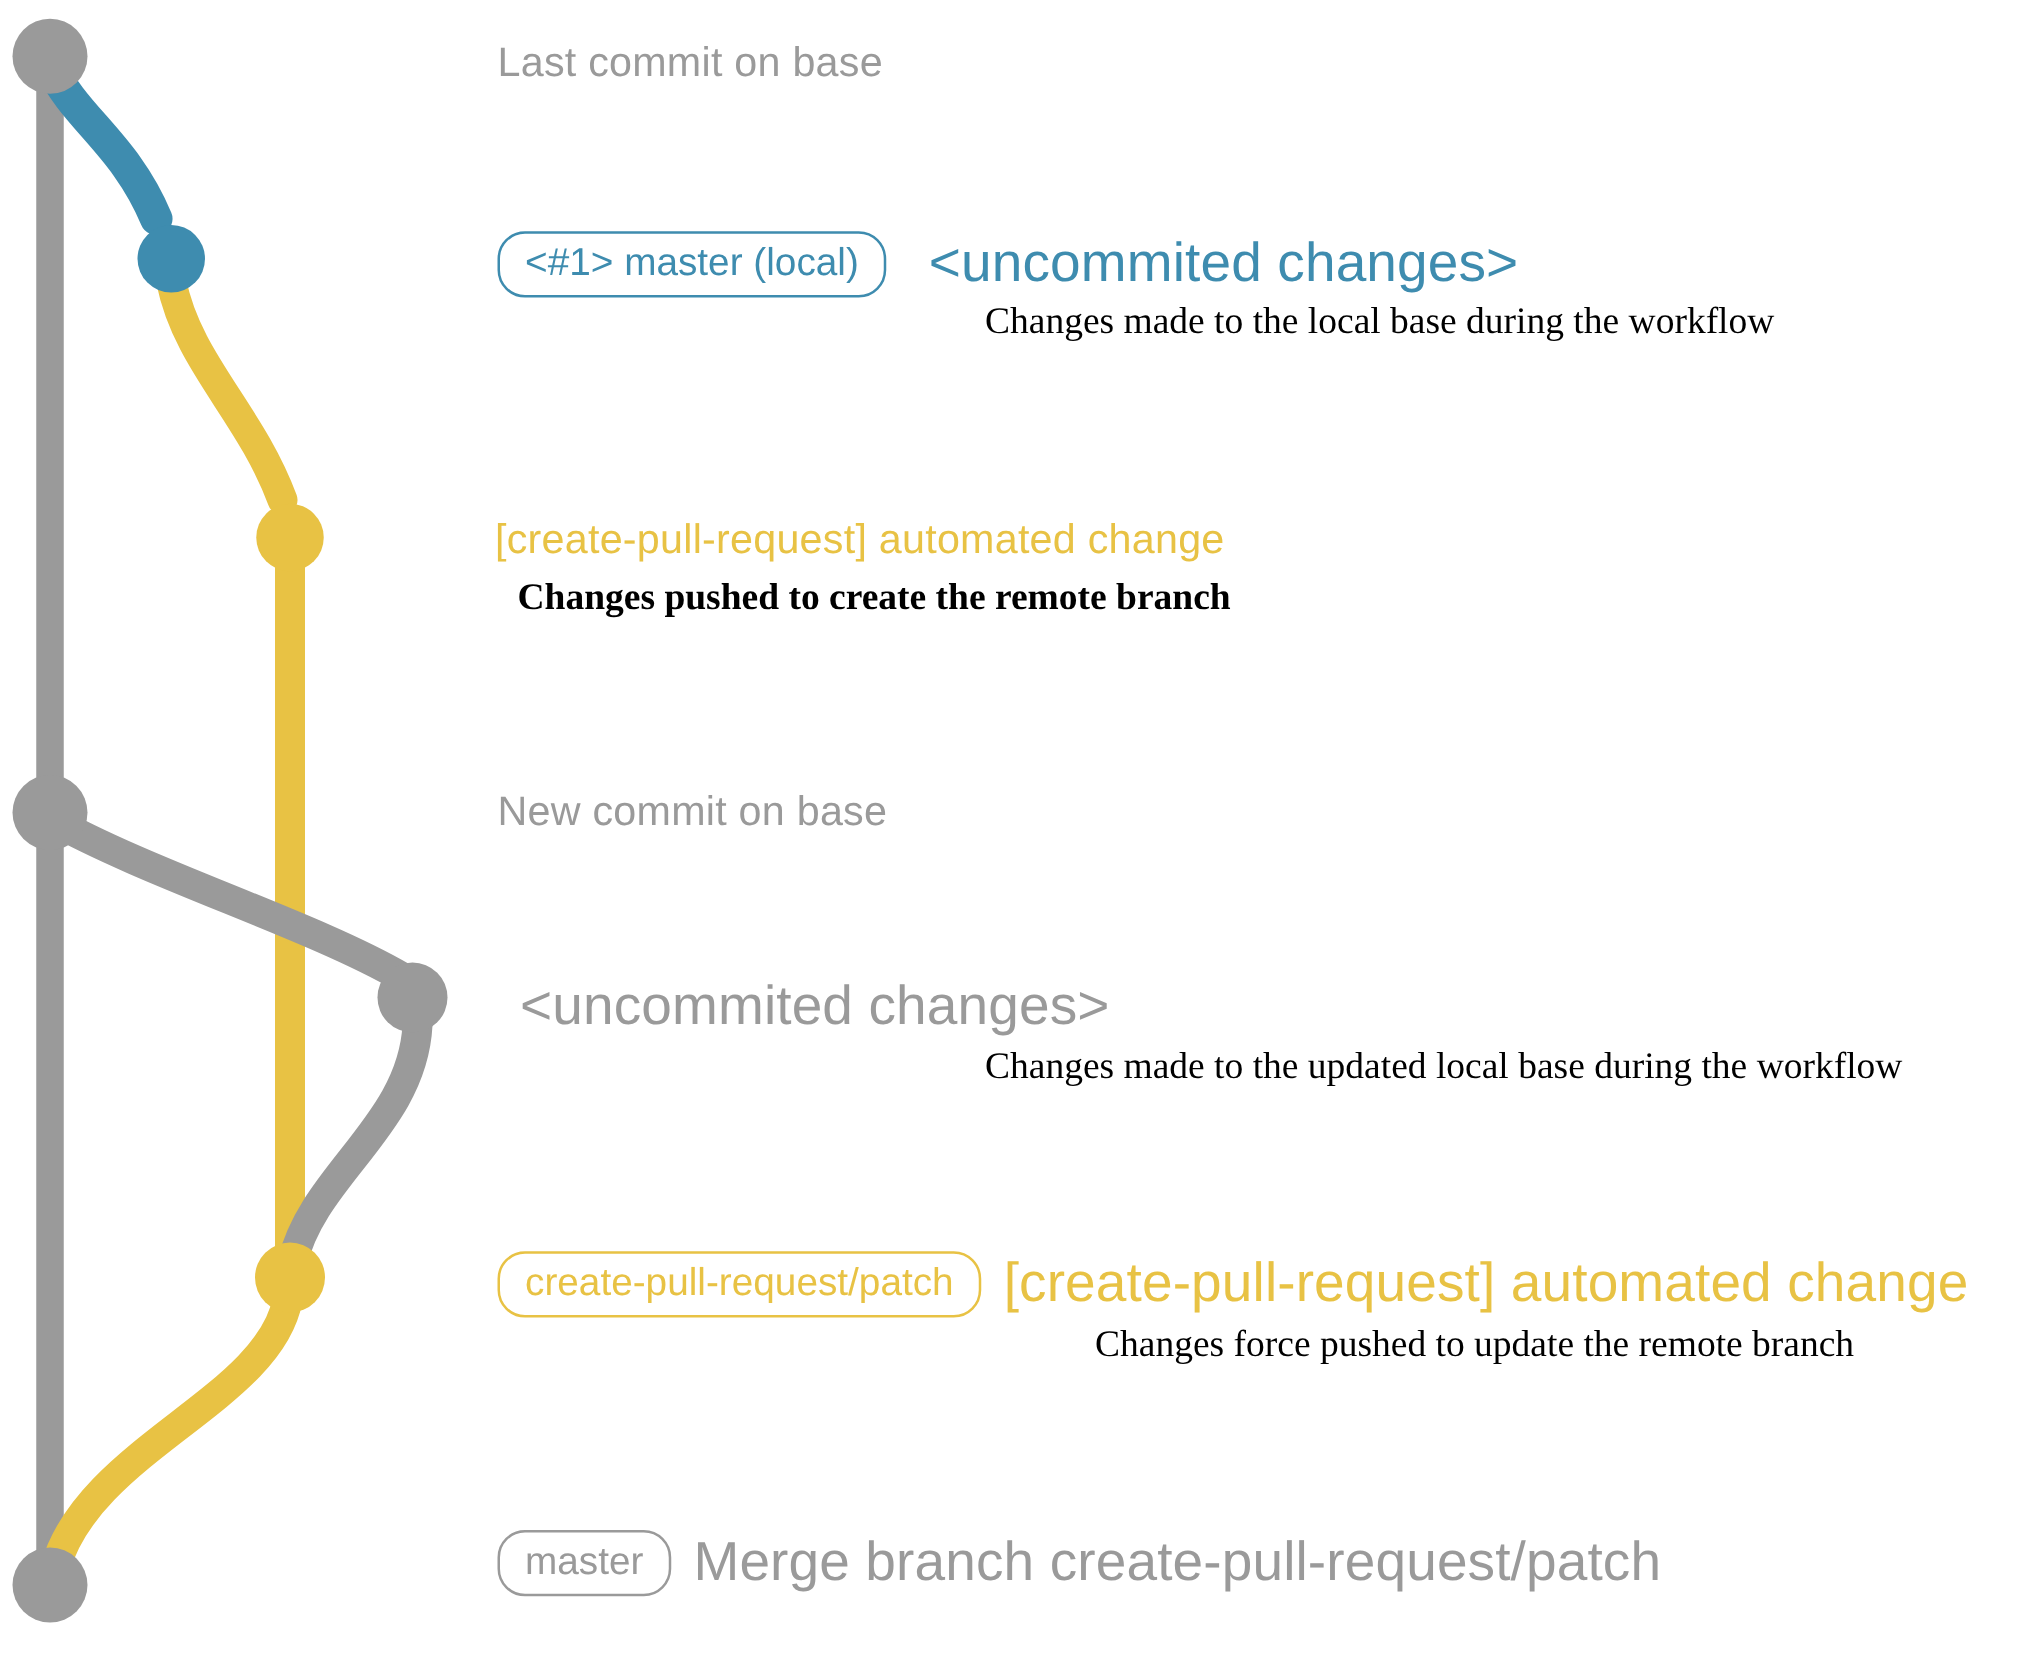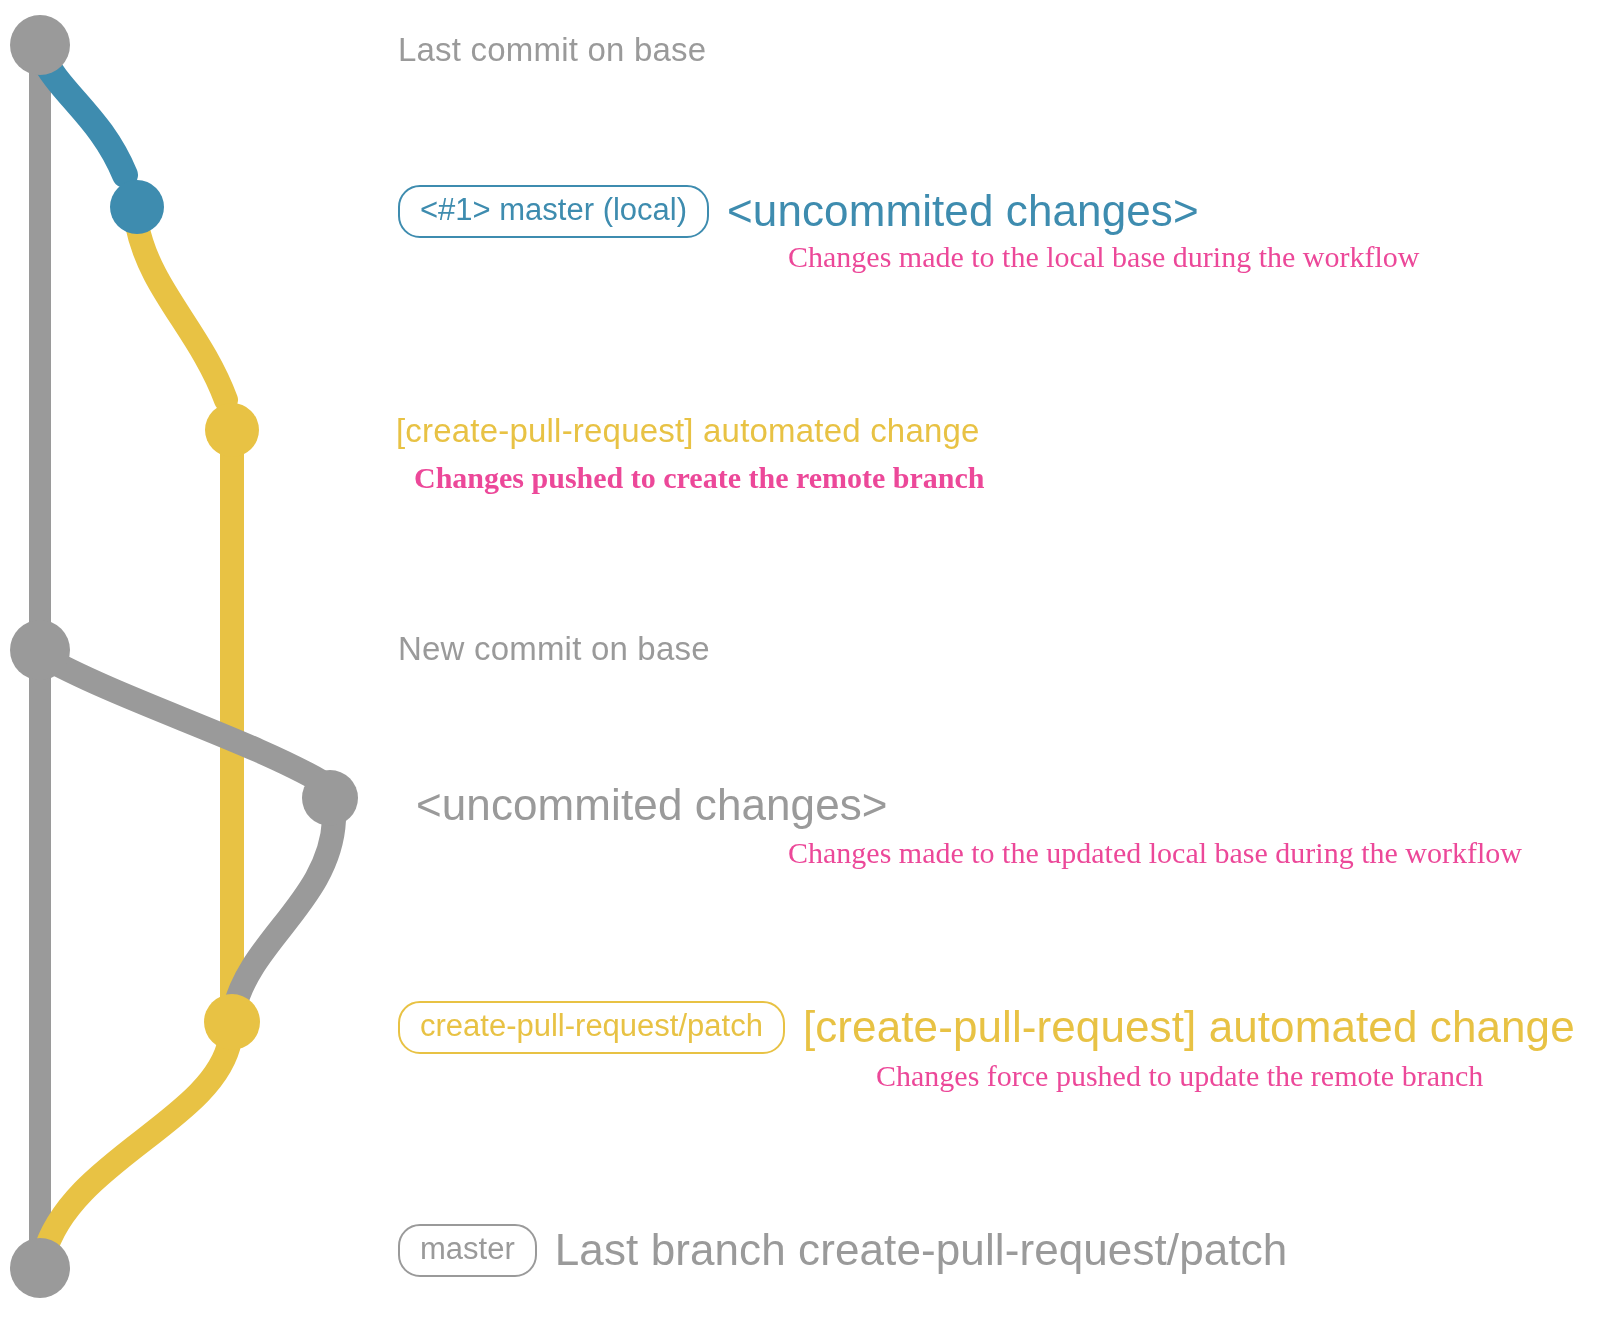--- a/index.html
+++ b/index.html
@@ -69,21 +69,21 @@
     margin-left: 18px;
     letter-spacing: 0.1px;
   }
   .msg.blue { color: #3E8CAF; }
   .msg.yellow { color: #E8C244; }
   .msg.gray { color: #9A9A9A; }
   .desc {
     position: absolute;
     font-family: "Liberation Serif", serif;
     font-size: 30px;
-    color: #ec4899;
+    color: #000000;
     white-space: nowrap;
   }
   .standalone-msg {
     position: absolute;
     font-family: "Liberation Sans", sans-serif;
     font-size: 33px;
     white-space: nowrap;
     letter-spacing: 0.2px;
   }
   .standalone-msg.yellow { color: #E8C244; }
@@ -115,21 +115,21 @@
   <circle cx="232" cy="1022" r="28" fill="#E8C244"></circle>
   <circle cx="40" cy="1268" r="30" fill="#9A9A9A"></circle>
 </svg>
 
 <div class="label-layer">
 
   <div class="row" style="left:398px; top:31px;justify-content:flex-end;">
     <span class="plain-title">Last commit on base</span>
   </div>
 
-  <div class="row" style="left:398px; top:185px;">
+  <div class="row" style="left:398px; top:185px;gap:16px;">
     <span class="badge blue">&lt;#1&gt; master (local)</span>
     <span class="msg blue">&lt;uncommited changes&gt;</span>
   </div>
   <div class="desc" style="left:788px; top:240px;">Changes made to the local base during the workflow</div>
 
   <div class="standalone-msg yellow" style="left:396px; top:412px;">[create-pull-request] automated change</div>
   <div class="desc" style="left:414px; top:461px;font-weight:bold;">Changes pushed to create the remote branch</div>
 
   <div class="row" style="left:398px; top:630px;">
     <span class="plain-title">New commit on base</span>
@@ -141,16 +141,16 @@
   <div class="desc" style="left:788px; top:836px;">Changes made to the updated local base during the workflow</div>
 
   <div class="row" style="left:398px; top:1001px;text-align:right;">
     <span class="badge yellow">create-pull-request/patch</span>
     <span class="msg yellow">[create-pull-request] automated change</span>
   </div>
   <div class="desc" style="left:876px; top:1059px;">Changes force pushed to update the remote branch</div>
 
   <div class="row" style="left:398px; top:1224px;">
     <span class="badge gray">master</span>
-    <span class="msg gray">Last branch create-pull-request/patch</span>
+    <span class="msg gray">Merge branch create-pull-request/patch</span>
   </div>
 
 </div>
 
 </body></html>

